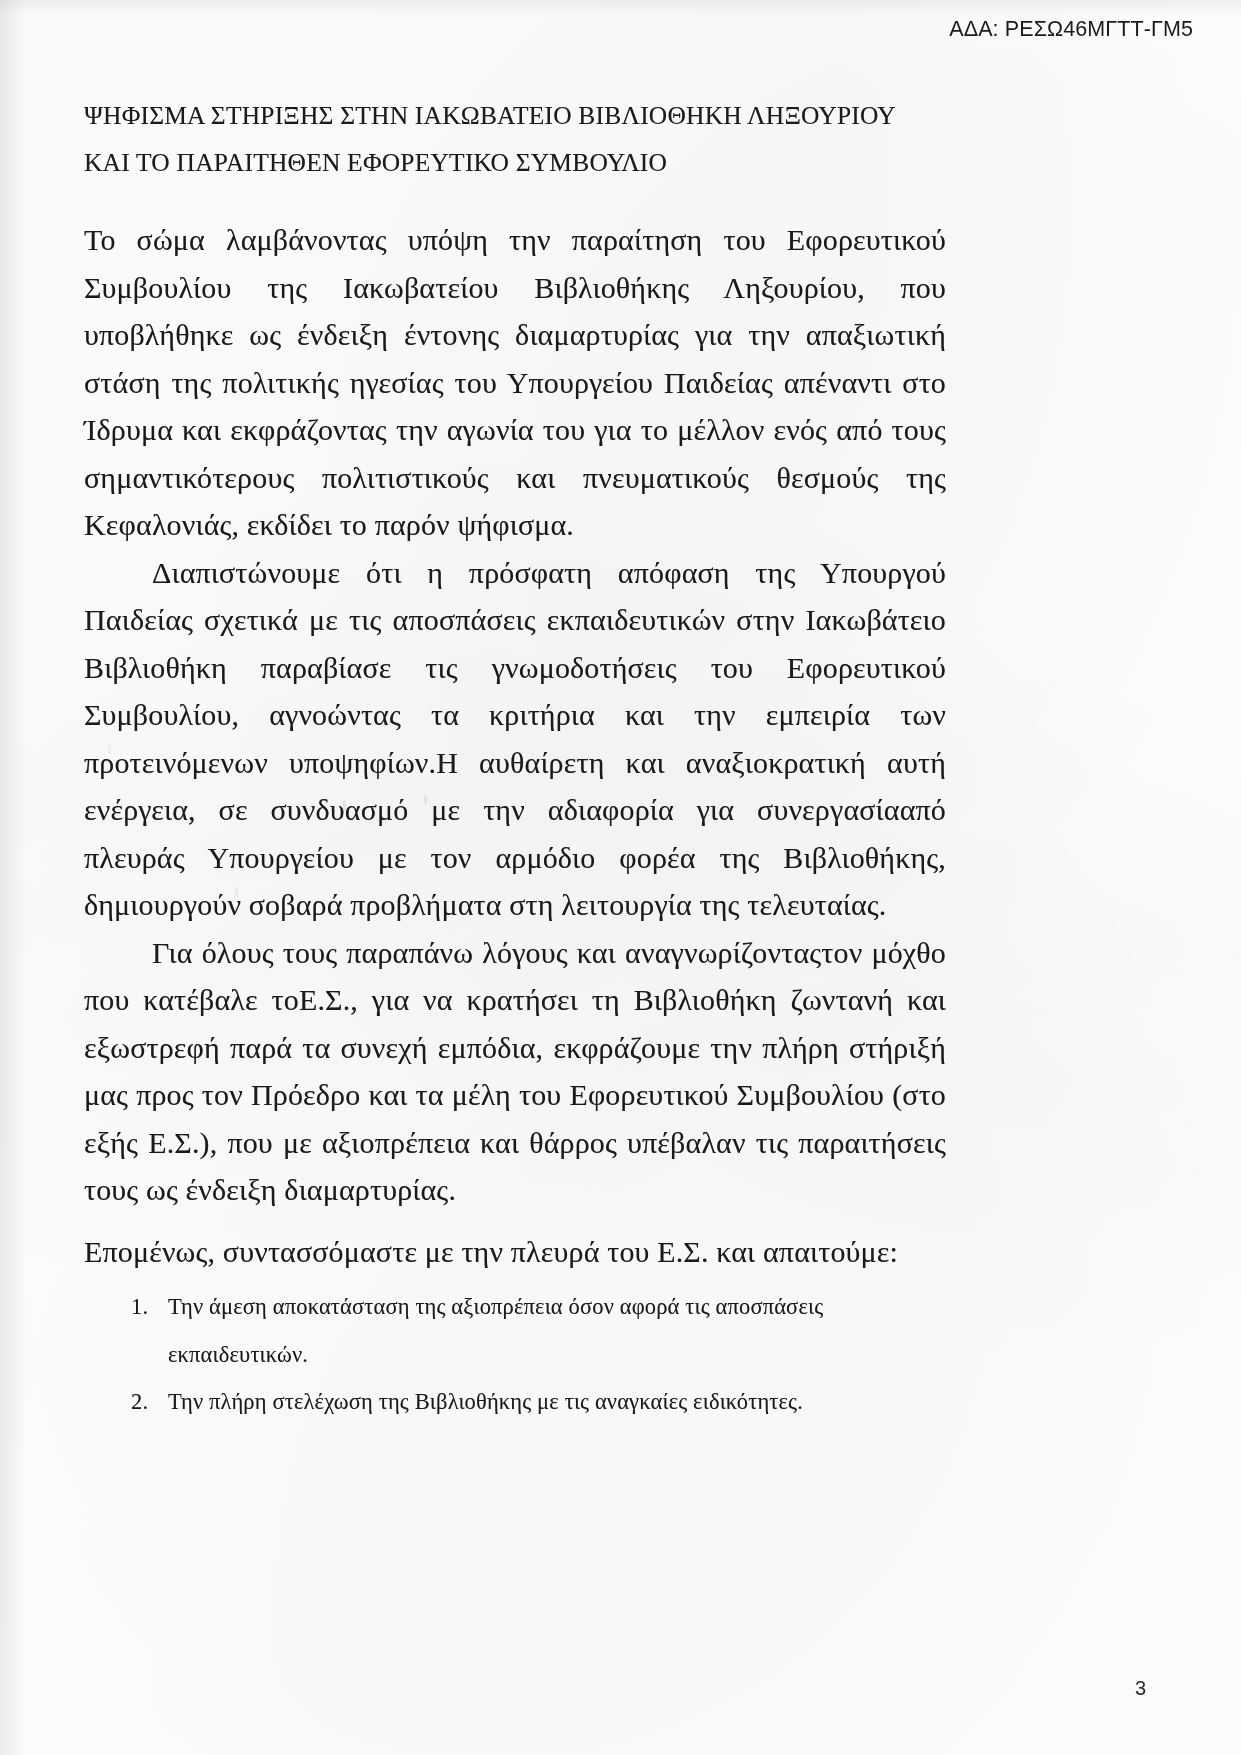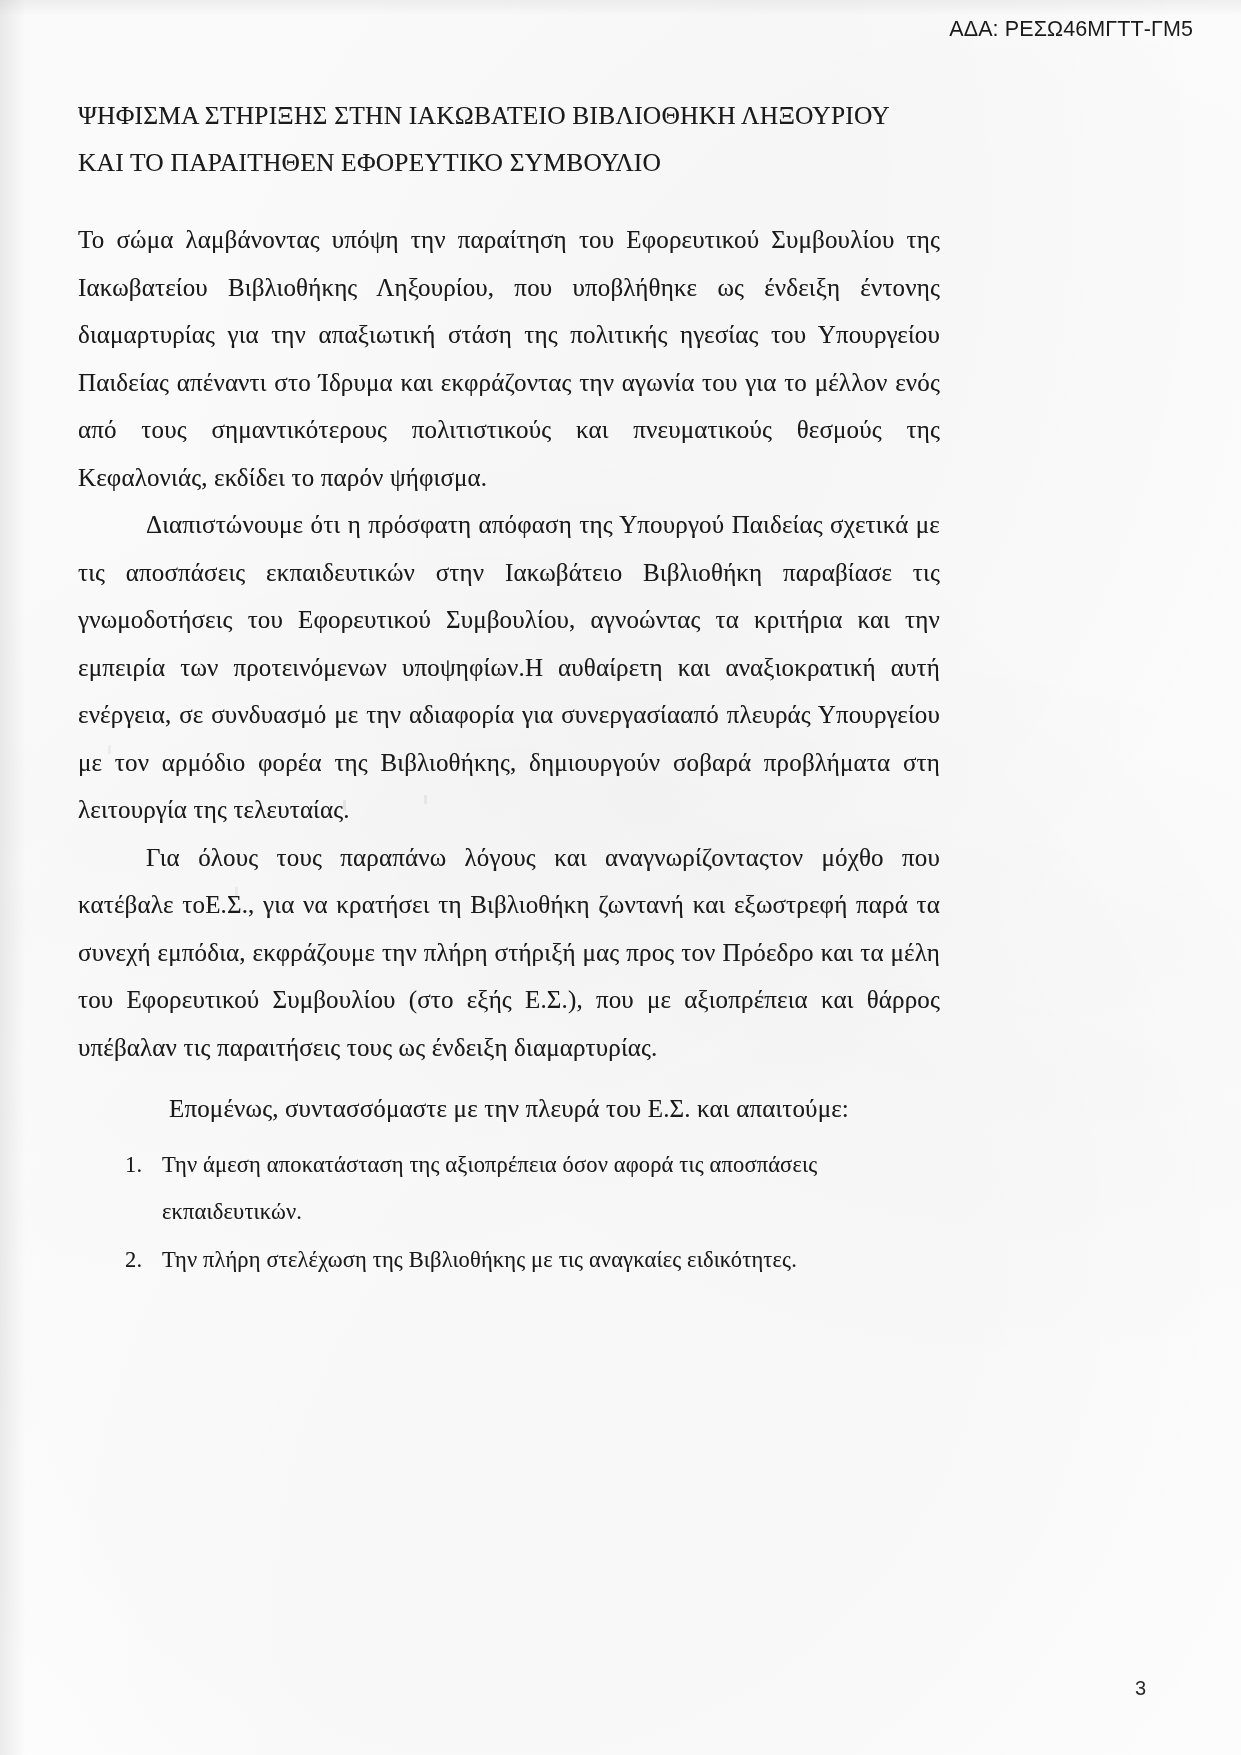--- a/index.html
+++ b/index.html
@@ -45,49 +45,49 @@
     right: 48px;
     font-family: "Liberation Sans", sans-serif;
     font-size: 21.5px;
     letter-spacing: 0.1px;
     color: #1a1a1a;
     white-space: nowrap;
   }
 
   .content {
     position: absolute;
-    left: 78px;
+    left: 84px;
     top: 92px;
     width: 862px;
   }
 
   .doc-title {
     font-family: "Liberation Serif", serif;
     font-size: 25.5px;
     line-height: 47px;
     color: #1b1b1b;
     letter-spacing: 0.2px;
     margin: 0 0 30px 0;
     font-weight: 400;
     text-shadow: 0 0 0.6px rgba(0,0,0,0.35);
   }
 
   p.body {
     font-family: "Liberation Serif", serif;
-    font-size: 25px;
+    font-size: 30px;
     line-height: 47.5px;
     color: #1a1a1a;
     margin: 0;
     text-align: justify;
     text-justify: inter-word;
     letter-spacing: 0.15px;
     text-shadow: 0 0 0.55px rgba(0,0,0,0.3);
   }
   p.body.indent { text-indent: 68px; }
-  p.body.tight { text-align: center; }
+  p.body.tight { text-align: left; }
   p.p1 { margin-bottom: 0; }
 
   .italic-seg { }
 
   ol.demands {
     font-family: "Liberation Serif", serif;
     font-size: 22.5px;
     line-height: 47.5px;
     color: #1a1a1a;
     margin: 8px 0 0 0;

